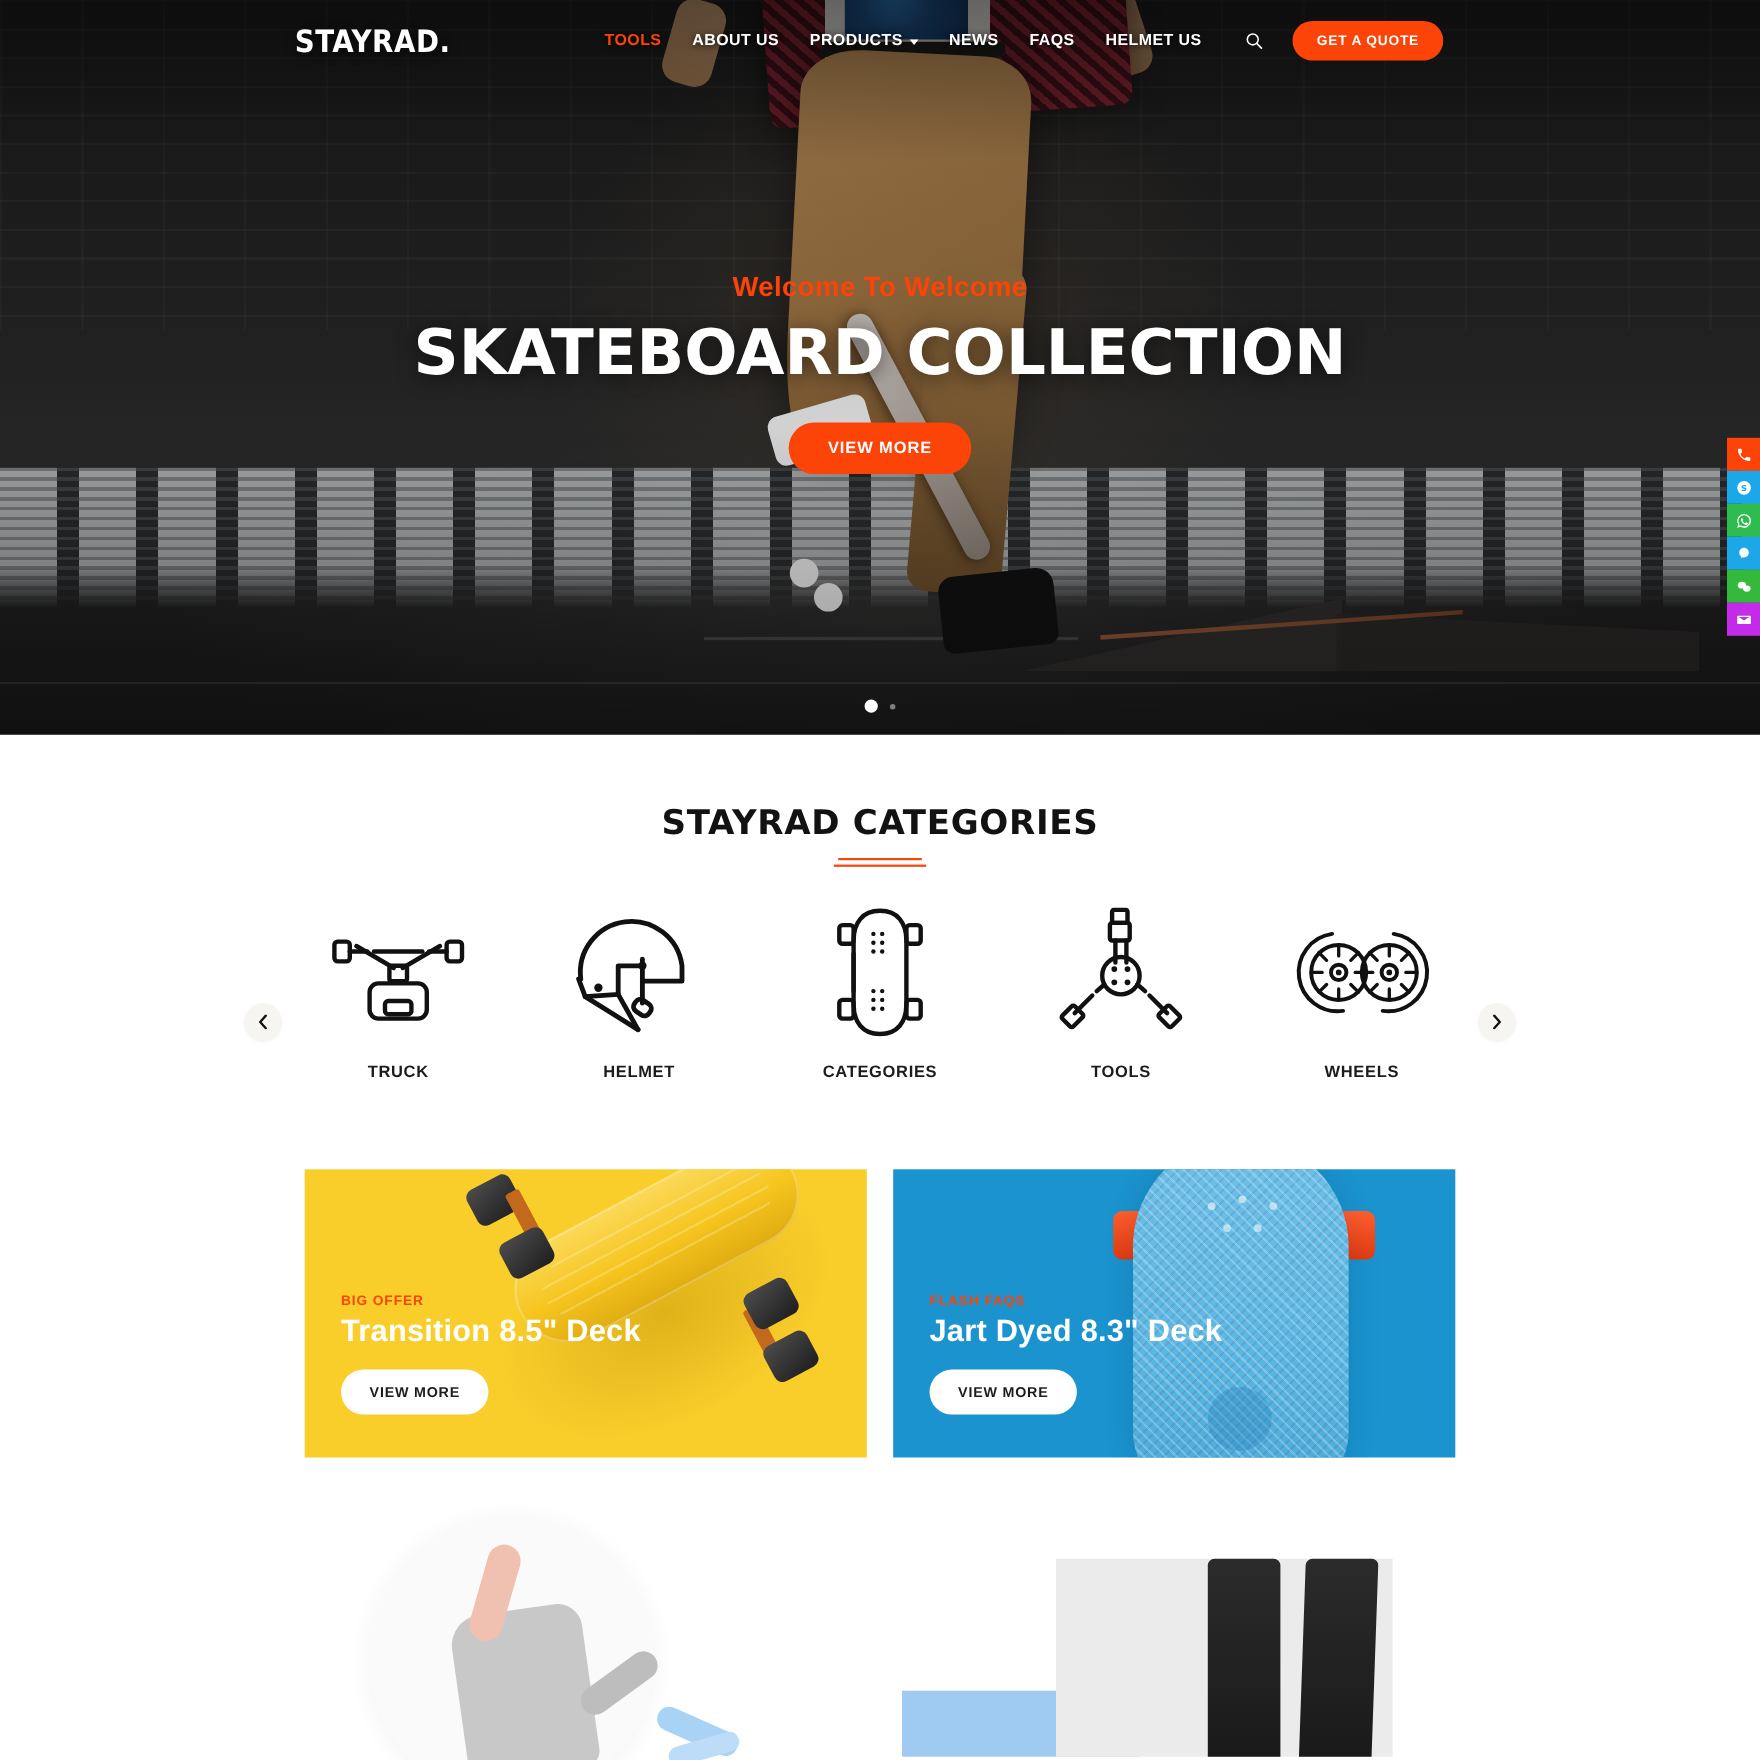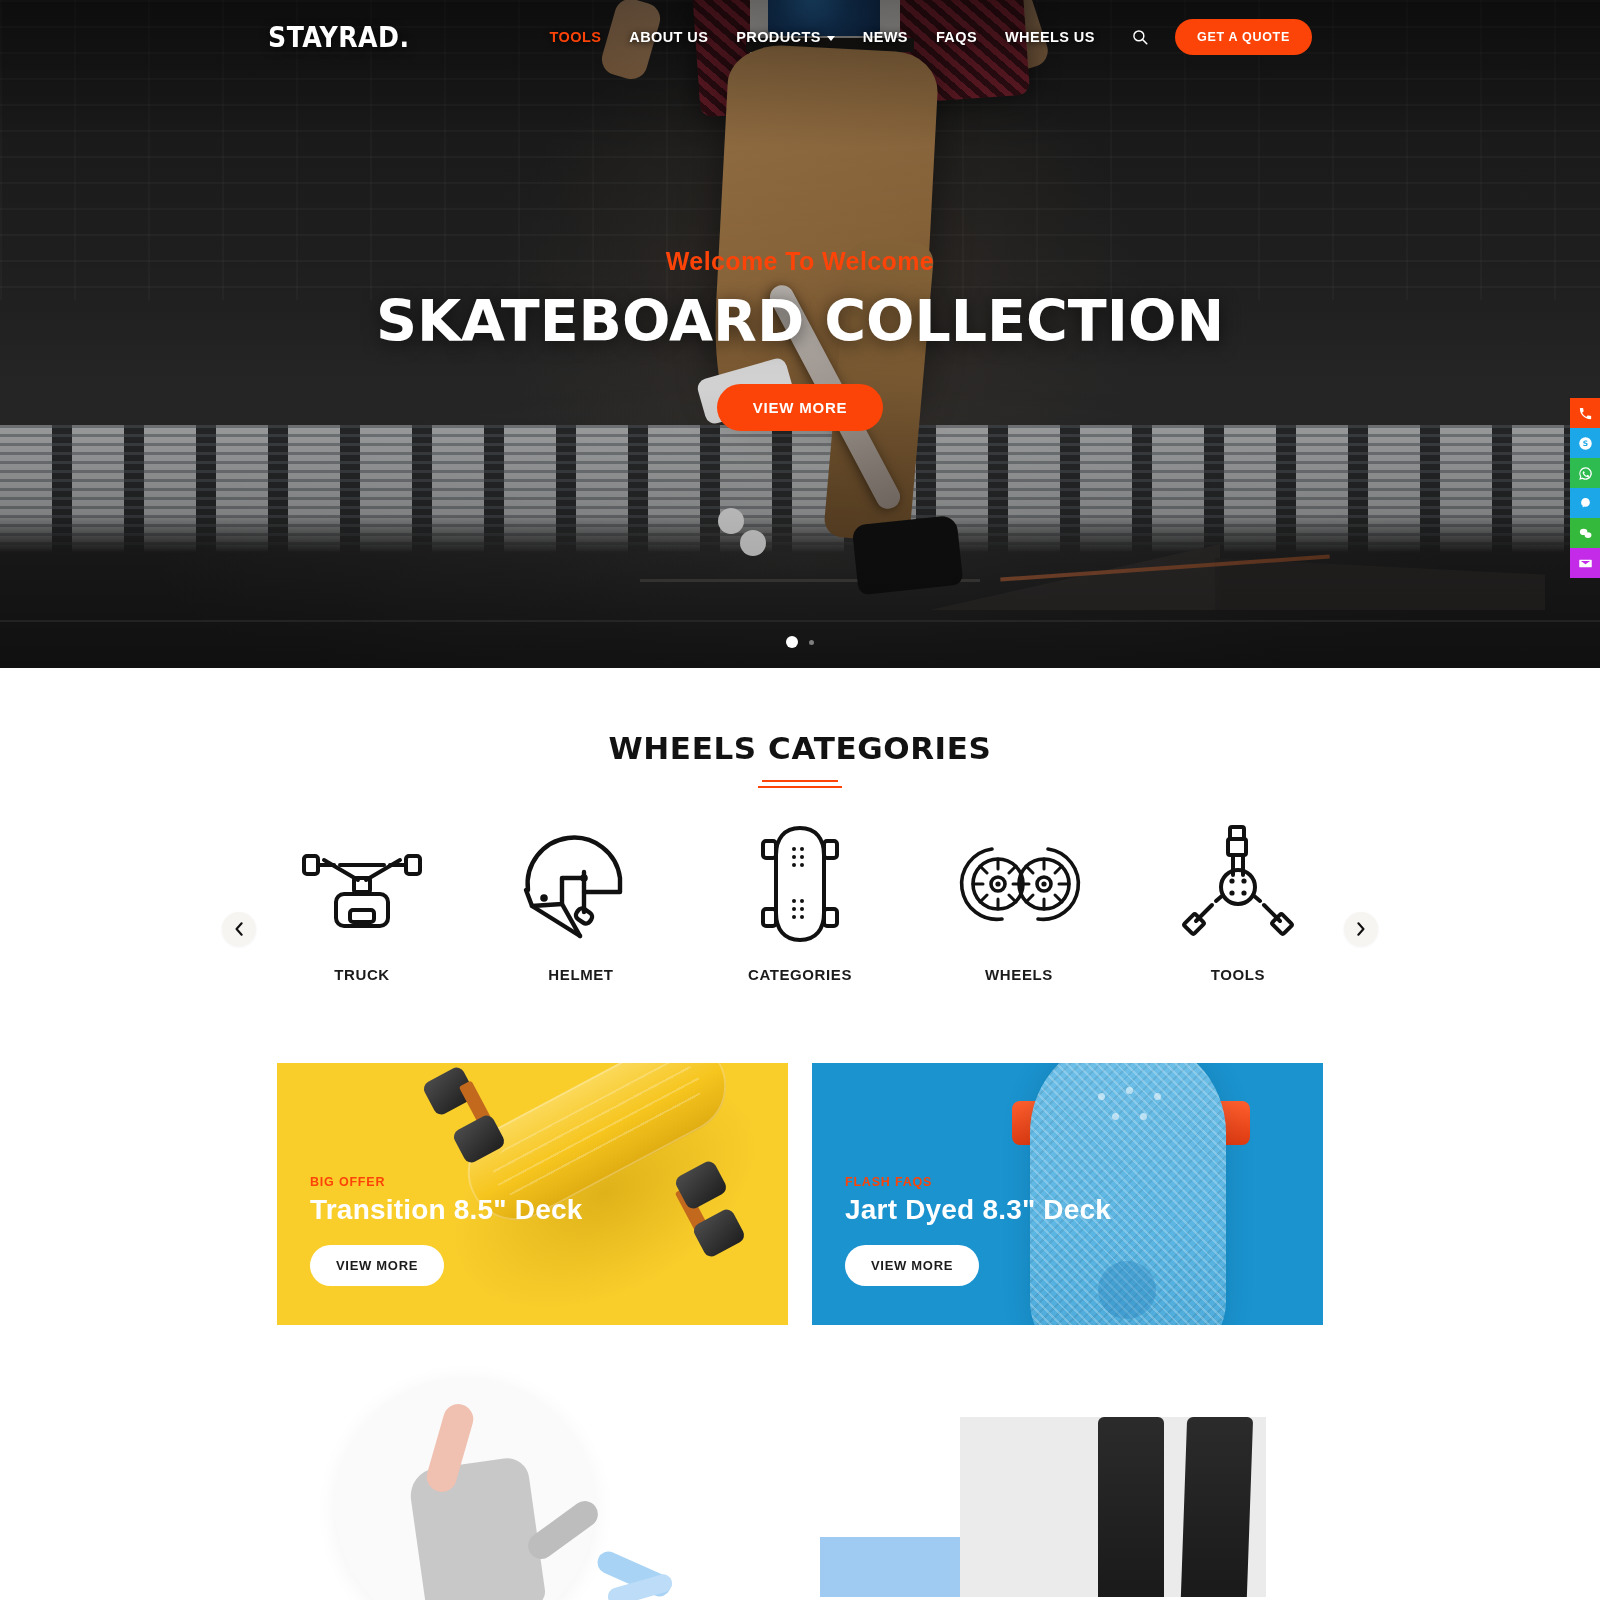--- a/index.html
+++ b/index.html
@@ -295,21 +295,21 @@
           <span>PRODUCTS</span>
           <i class="caret"></i>
         </a>
       <a href="#">
           <span>NEWS</span>
         </a>
       <a href="#">
           <span>FAQS</span>
         </a>
       <a href="#">
-          <span>WHEELS US</span>
+          <span>HELMET US</span>
         </a>
     </nav>
 
     <div class="header-right">
       <button class="search-btn">
         <svg viewBox="0 0 24 24" width="18" height="18">
           <circle cx="10.5" cy="10.5" r="6.6" fill="none" stroke="#fff" stroke-width="1.9"></circle>
           <line x1="15.4" y1="15.4" x2="21" y2="21" stroke="#fff" stroke-width="2.1" stroke-linecap="round"></line>
         </svg>
       </button>
@@ -358,21 +358,21 @@
       </svg>
   </div>
   <div class="s" style="background:#C32BE8">
     <svg viewBox="0 0 24 24">
         <path d="M3 6h18a1 1 0 011 1v10a1 1 0 01-1 1H3a1 1 0 01-1-1V7a1 1 0 011-1zm1.6 2L12 13l7.4-5H4.6z"></path>
       </svg>
   </div>
 </aside>
 
 <section class="categories">
-  <h2 class="sec-title">WHEELS CATEGORIES</h2>
+  <h2 class="sec-title">STAYRAD CATEGORIES</h2>
   <div class="sec-underline"></div>
 
   <div class="cat-strip">
 
     <div class="cat-arrow prev">
       <svg viewBox="0 0 10 16">
           <polyline points="8,1.5 2.2,8 8,14.5" stroke-linecap="round" stroke-linejoin="round"></polyline>
         </svg>
     </div>
 
@@ -432,58 +432,58 @@
             <circle cx="34" cy="92" r="2"></circle>
               <circle cx="42" cy="92" r="2"></circle>
           </g>
         </svg>
       </div>
       <div class="cat-label">CATEGORIES</div>
     </div>
 
     <div class="cat">
       <div class="cat-ico">
-        <svg width="126" height="88" viewBox="0 0 126 88" fill="none" stroke="#111" stroke-width="3.6" stroke-linecap="round">
-          <path d="M36 9 A35 35 0 1 0 46 79"></path>
-          <circle cx="42" cy="44" r="25"></circle>
-          <circle cx="42" cy="44" r="7"></circle>
-          <circle cx="42" cy="44" r="2.6" fill="#111" stroke="none"></circle>
-          <path d="M42 19 v10 M42 59 v10 M17 44 h10 M57 44 h10 M24 26 l7 7 M53 55 l7 7 M60 26 l-7 7 M31 55 l-7 7" stroke-width="3"></path>
-          <path d="M92 9 A35 35 0 1 1 82 79"></path>
-          <circle cx="88" cy="44" r="25"></circle>
-          <circle cx="88" cy="44" r="7"></circle>
-          <circle cx="88" cy="44" r="2.6" fill="#111" stroke="none"></circle>
-          <path d="M88 19 v10 M88 59 v10 M63 44 h10 M103 44 h10 M70 26 l7 7 M99 55 l7 7 M106 26 l-7 7 M77 55 l-7 7" stroke-width="3"></path>
-        </svg>
-      </div>
-      <div class="cat-label">WHEELS</div>
-    </div>
-
-    <div class="cat">
-      <div class="cat-ico">
         <svg width="124" height="118" viewBox="0 0 124 118" fill="none" stroke="#111" stroke-width="4" stroke-linecap="round" stroke-linejoin="round">
           <rect x="54" y="2" width="14" height="12" rx="2"></rect>
           <rect x="52" y="14" width="18" height="16" rx="2"></rect>
           <path d="M57 30 v20 M67 30 v20"></path>
           <circle cx="62" cy="62" r="17"></circle>
           <g fill="#111" stroke="none">
             <circle cx="56" cy="56" r="2.6"></circle>
               <circle cx="68" cy="56" r="2.6"></circle>
             <circle cx="56" cy="68" r="2.6"></circle>
               <circle cx="68" cy="68" r="2.6"></circle>
           </g>
           <path d="M47 70 L40 76 M36 80 L20 96"></path>
           <rect x="10" y="92" width="16" height="14" rx="2" transform="rotate(-45 18 99)"></rect>
           <path d="M77 70 L84 76 M88 80 L104 96"></path>
           <rect x="98" y="92" width="16" height="14" rx="2" transform="rotate(45 106 99)"></rect>
         </svg>
       </div>
       <div class="cat-label">TOOLS</div>
     </div>
 
+    <div class="cat">
+      <div class="cat-ico">
+        <svg width="126" height="88" viewBox="0 0 126 88" fill="none" stroke="#111" stroke-width="3.6" stroke-linecap="round">
+          <path d="M36 9 A35 35 0 1 0 46 79"></path>
+          <circle cx="42" cy="44" r="25"></circle>
+          <circle cx="42" cy="44" r="7"></circle>
+          <circle cx="42" cy="44" r="2.6" fill="#111" stroke="none"></circle>
+          <path d="M42 19 v10 M42 59 v10 M17 44 h10 M57 44 h10 M24 26 l7 7 M53 55 l7 7 M60 26 l-7 7 M31 55 l-7 7" stroke-width="3"></path>
+          <path d="M92 9 A35 35 0 1 1 82 79"></path>
+          <circle cx="88" cy="44" r="25"></circle>
+          <circle cx="88" cy="44" r="7"></circle>
+          <circle cx="88" cy="44" r="2.6" fill="#111" stroke="none"></circle>
+          <path d="M88 19 v10 M88 59 v10 M63 44 h10 M103 44 h10 M70 26 l7 7 M99 55 l7 7 M106 26 l-7 7 M77 55 l-7 7" stroke-width="3"></path>
+        </svg>
+      </div>
+      <div class="cat-label">WHEELS</div>
+    </div>
+
     <div class="cat-arrow next">
       <svg viewBox="0 0 10 16">
           <polyline points="2,1.5 7.8,8 2,14.5" stroke-linecap="round" stroke-linejoin="round"></polyline>
         </svg>
     </div>
   </div>
 </section>
 
 <section class="promos">
 

